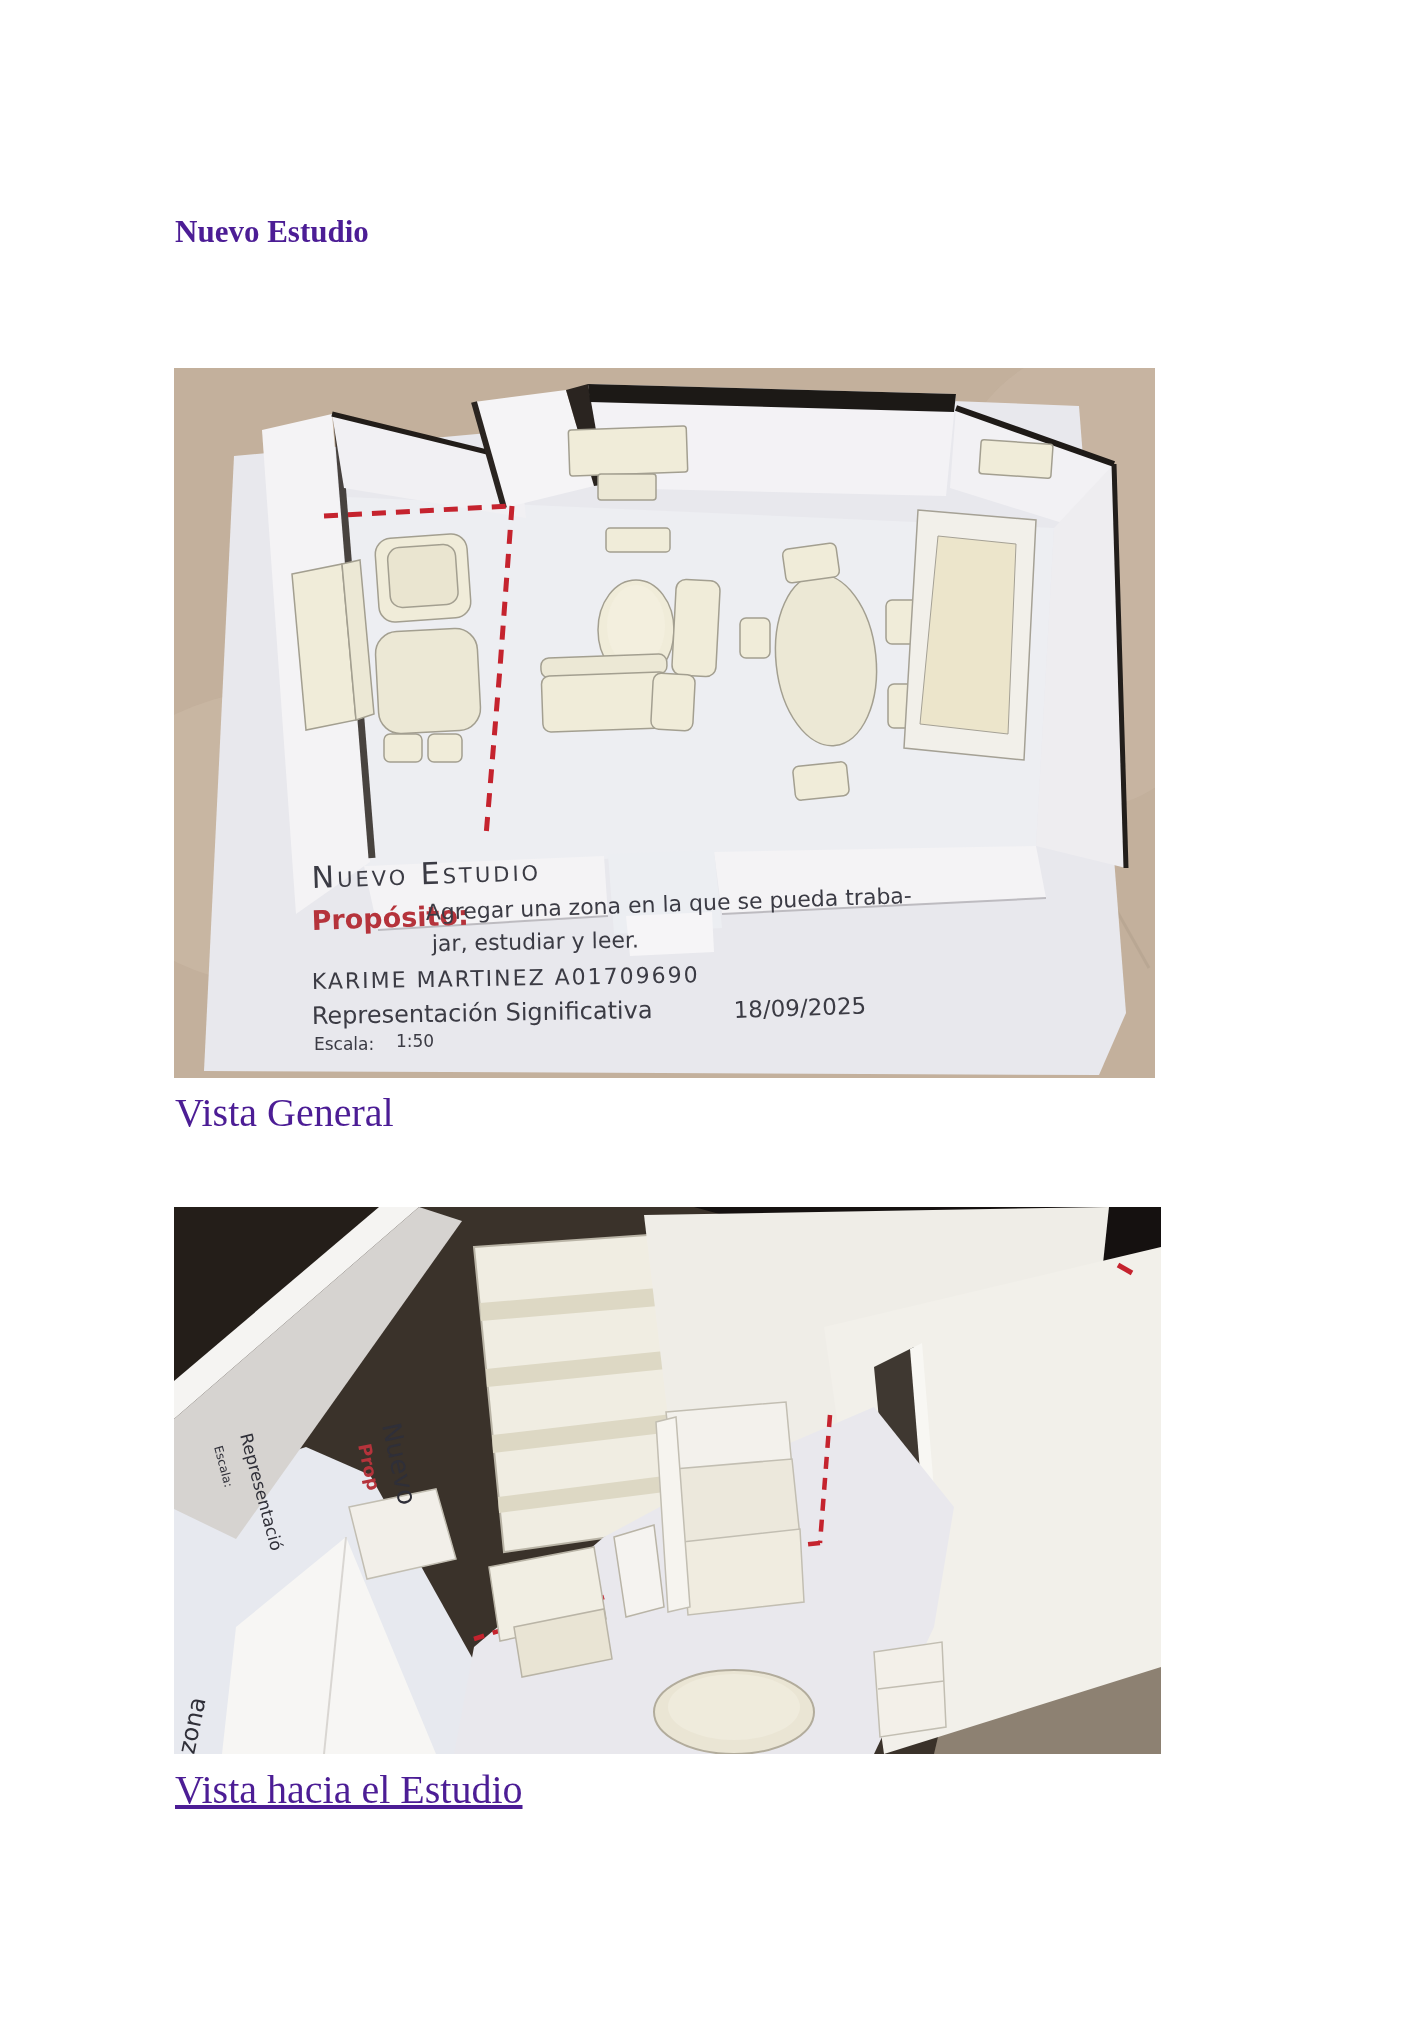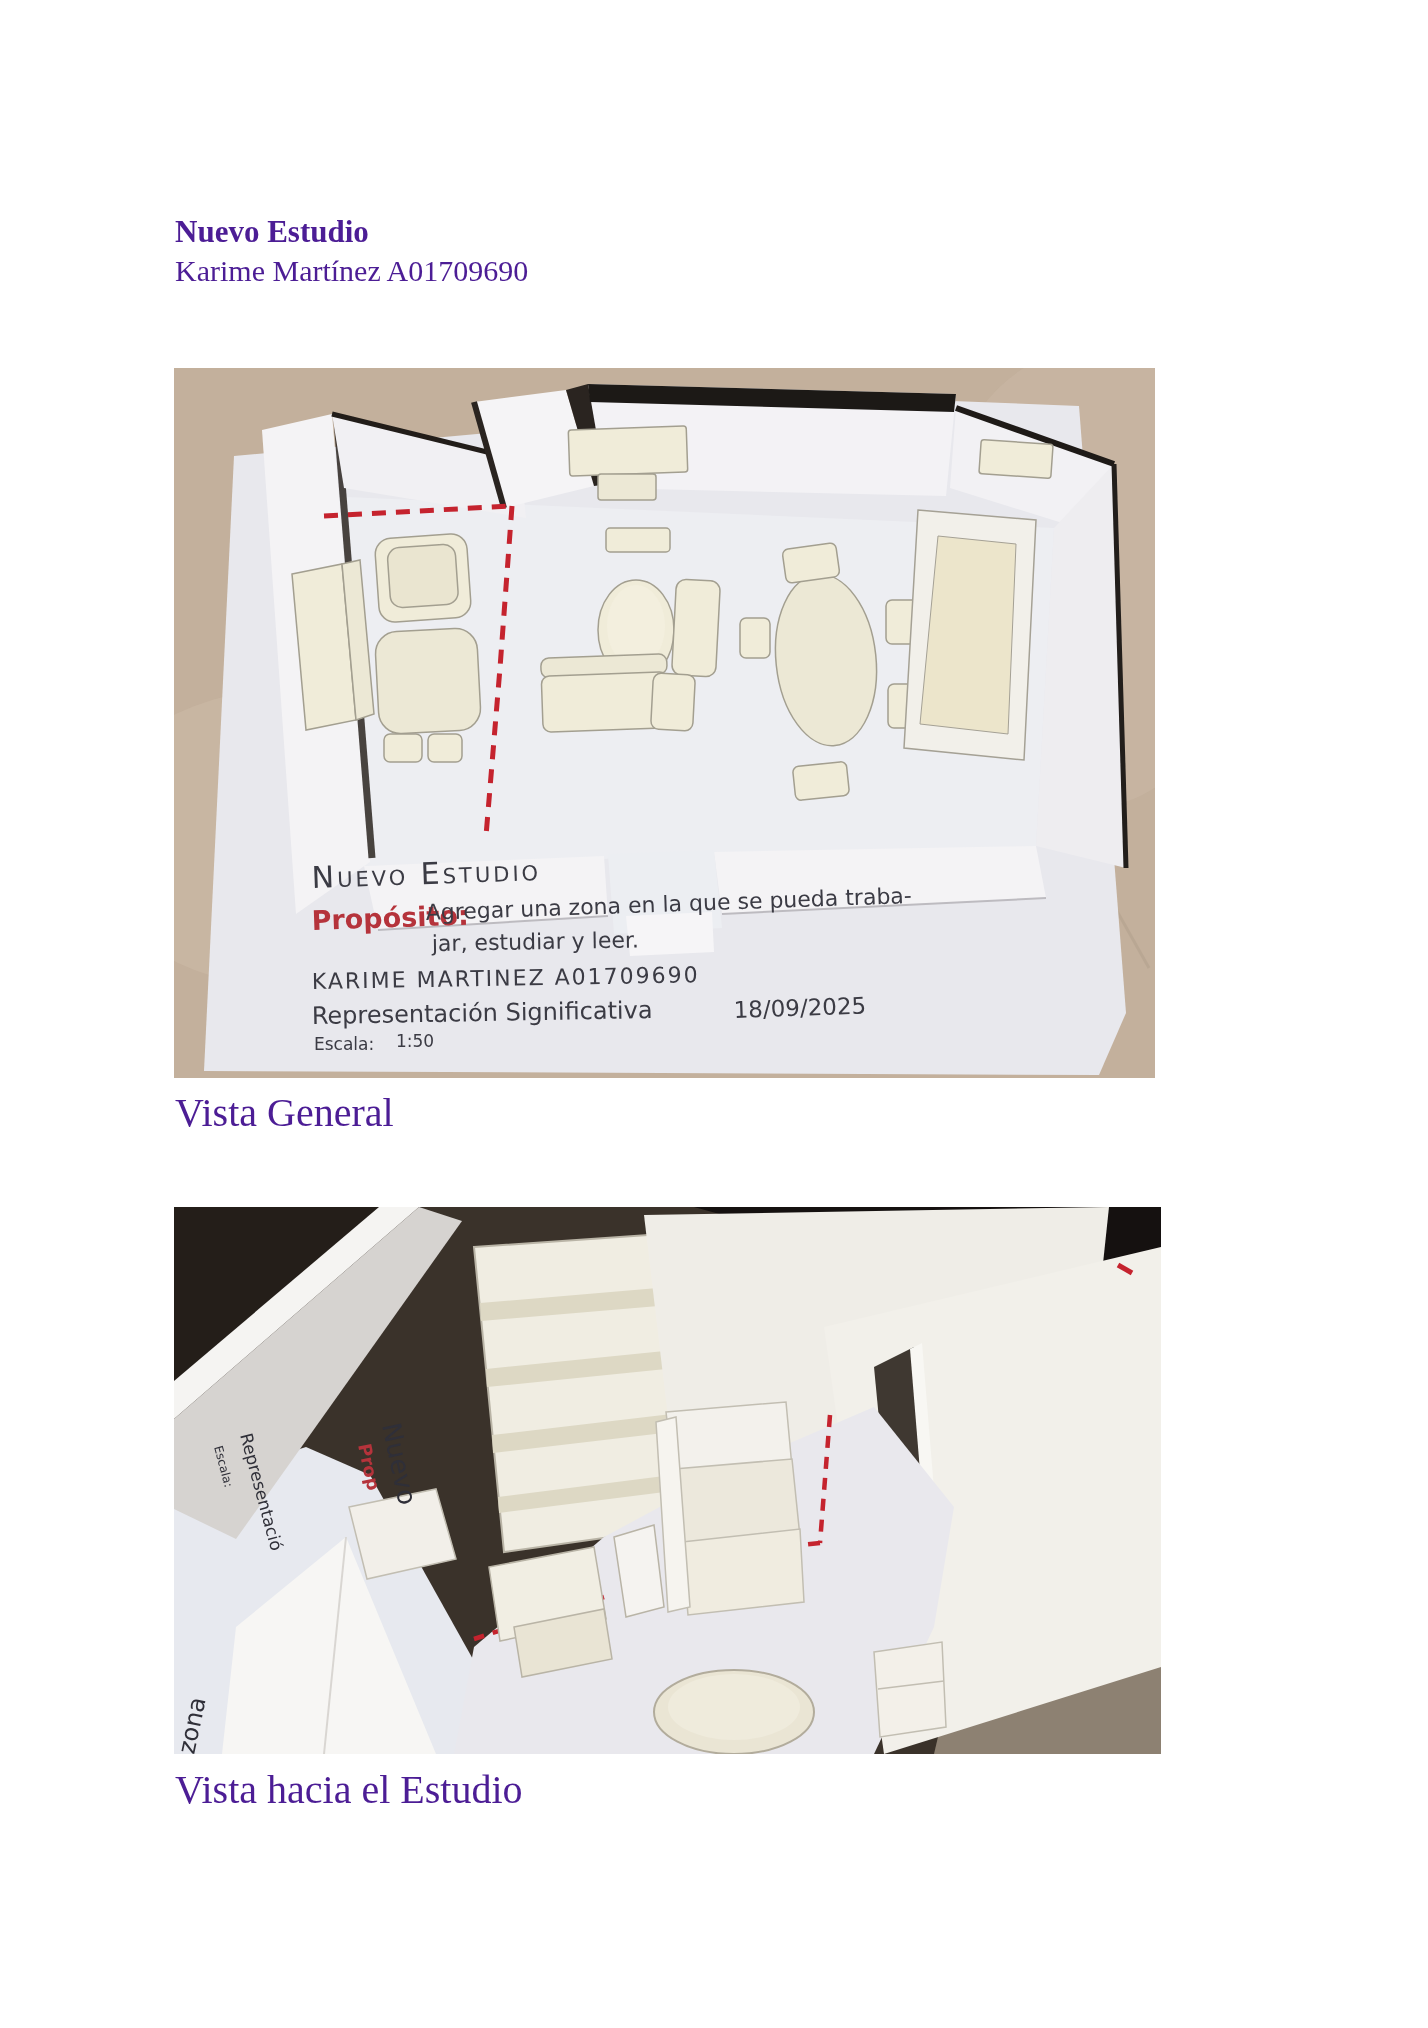--- a/index.html
+++ b/index.html
@@ -4,21 +4,21 @@
 <style>
   html,body { margin:0; padding:0; background:#ffffff; }
   .page {
     position:relative; width:1428px; height:2028px; background:#ffffff;
     font-family:"Liberation Serif", serif; color:#4c1d95; overflow:hidden;margin-top:35px;
   }
   .doc-title { position:absolute; left:175px; top:179px; margin:0; font-size:31px; font-weight:bold; }
   .doc-author { position:absolute; left:175px; top:219px; margin:0; font-size:30px; font-weight:normal; }
   .caption { position:absolute; left:175px; margin:0; font-size:40px; }
   .cap1 { top:1054px; }
-  .cap2 { top:1731px; }
+  .cap2 { top:1731px;text-decoration:underline; }
   figure { margin:0; position:absolute; }
   .fig1 { left:174px; top:333px; width:981px; height:710px; }
   .fig2 { left:174px; top:1172px; width:987px; height:547px; }
   svg { display:block; }
 
   
   .hw  { font-family:"DejaVu Sans", sans-serif; fill:#3b3b44; }
   .hw-title { font-size:30px; letter-spacing:3px; font-variant:small-caps; }
   .hw-red { fill:#b5333b; font-weight:bold; }
   .hw-label { font-size:27px; }
@@ -36,21 +36,20 @@
   .red-dash2 { fill:none; stroke:#c5232e; stroke-width:4.5; stroke-dasharray:12 9; }
   .furn { fill:#f0ecd9; stroke:#a39f90; stroke-width:1.5; }
   .furn2{ fill:#ece8d5; stroke:#a39f90; stroke-width:1.5; }
 </style>
 </head>
 <body>
 
 <div class="page">
 
   <h1 class="doc-title">Nuevo Estudio</h1>
-  <p class="doc-author">Karime Martínez A01709690</p>
 
   <figure class="fig1">
     <svg width="981" height="710" viewBox="0 0 981 710">
 
       <g>
         <rect x="0" y="0" width="981" height="710" fill="#c3b09c"></rect>
         <ellipse cx="120" cy="470" rx="210" ry="150" fill="#cdbba8" opacity="0.5"></ellipse>
         <ellipse cx="915" cy="210" rx="160" ry="230" fill="#cebca9" opacity="0.4"></ellipse>
         <line x1="255" y1="300" x2="175" y2="470" stroke="#b19f8c" stroke-width="3" opacity="0.6"></line>
         <line x1="930" y1="520" x2="975" y2="600" stroke="#b19f8c" stroke-width="3" opacity="0.5"></line>

